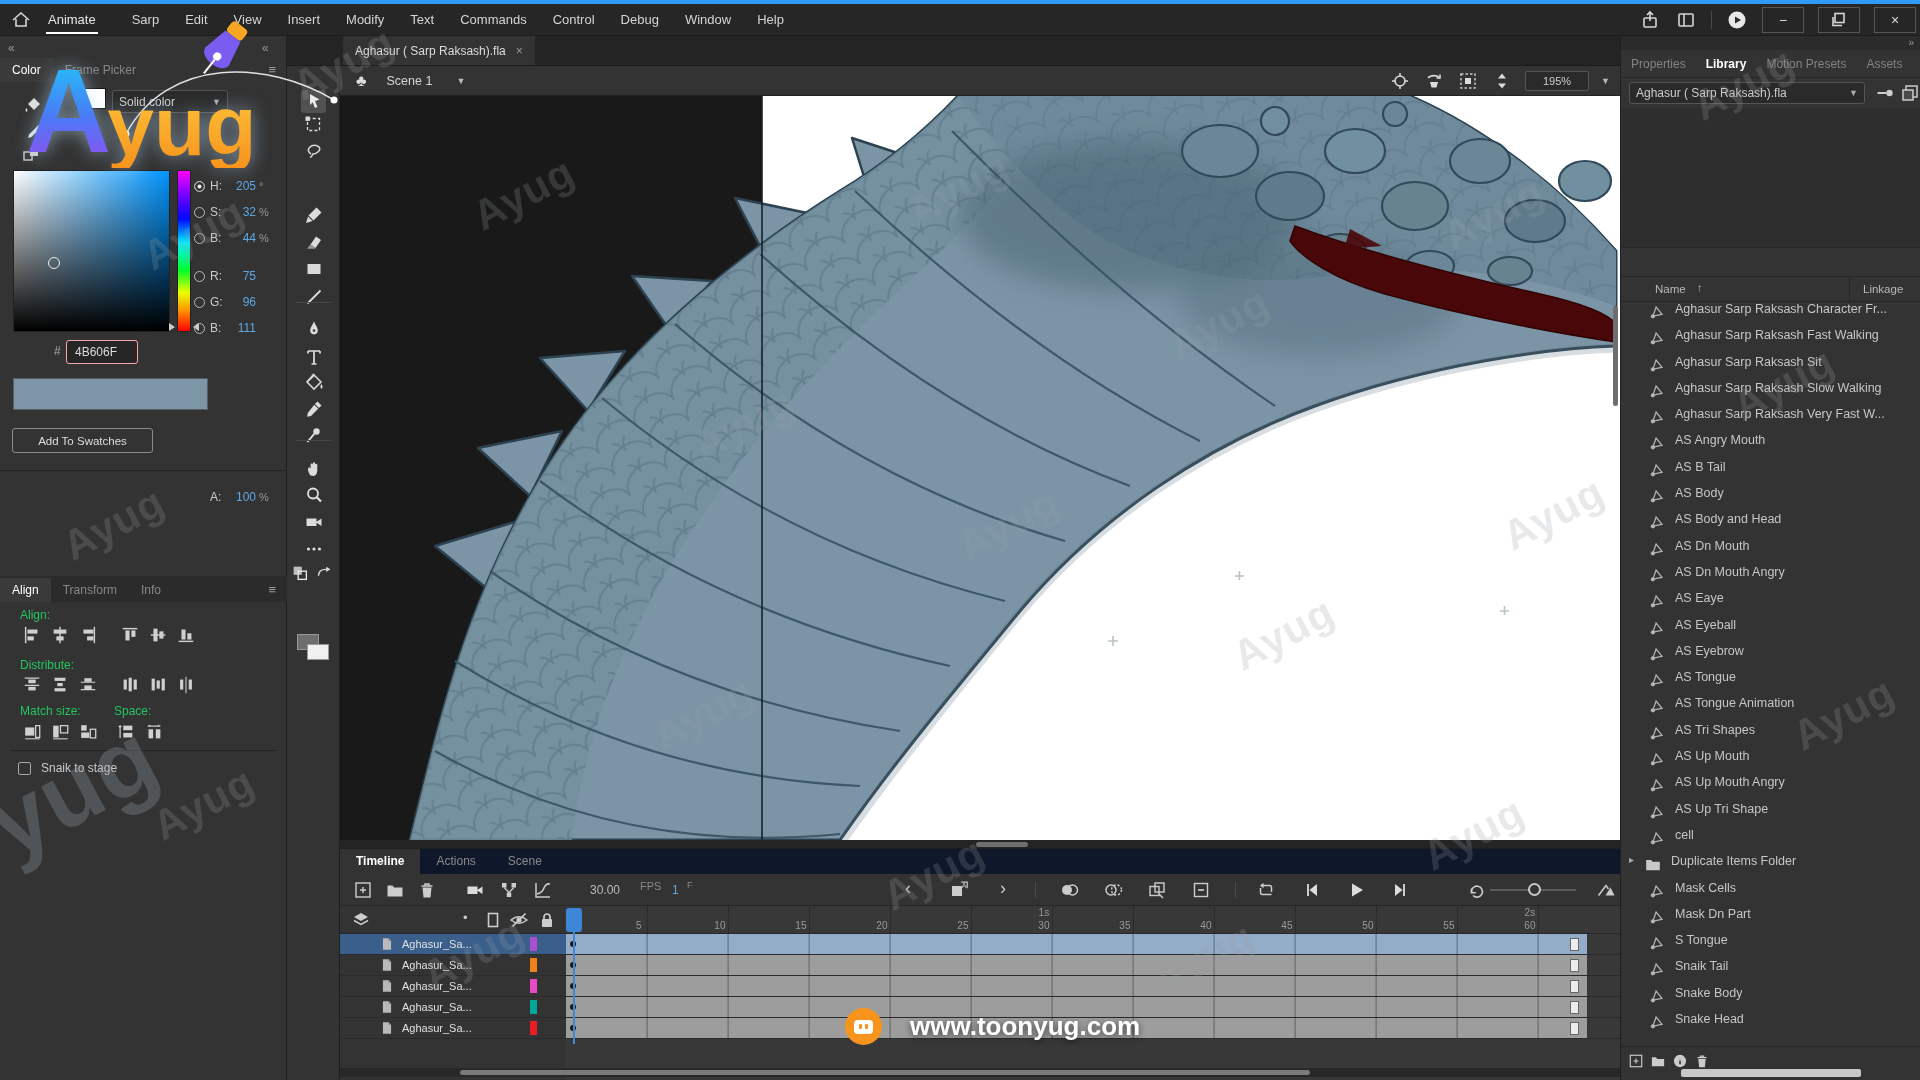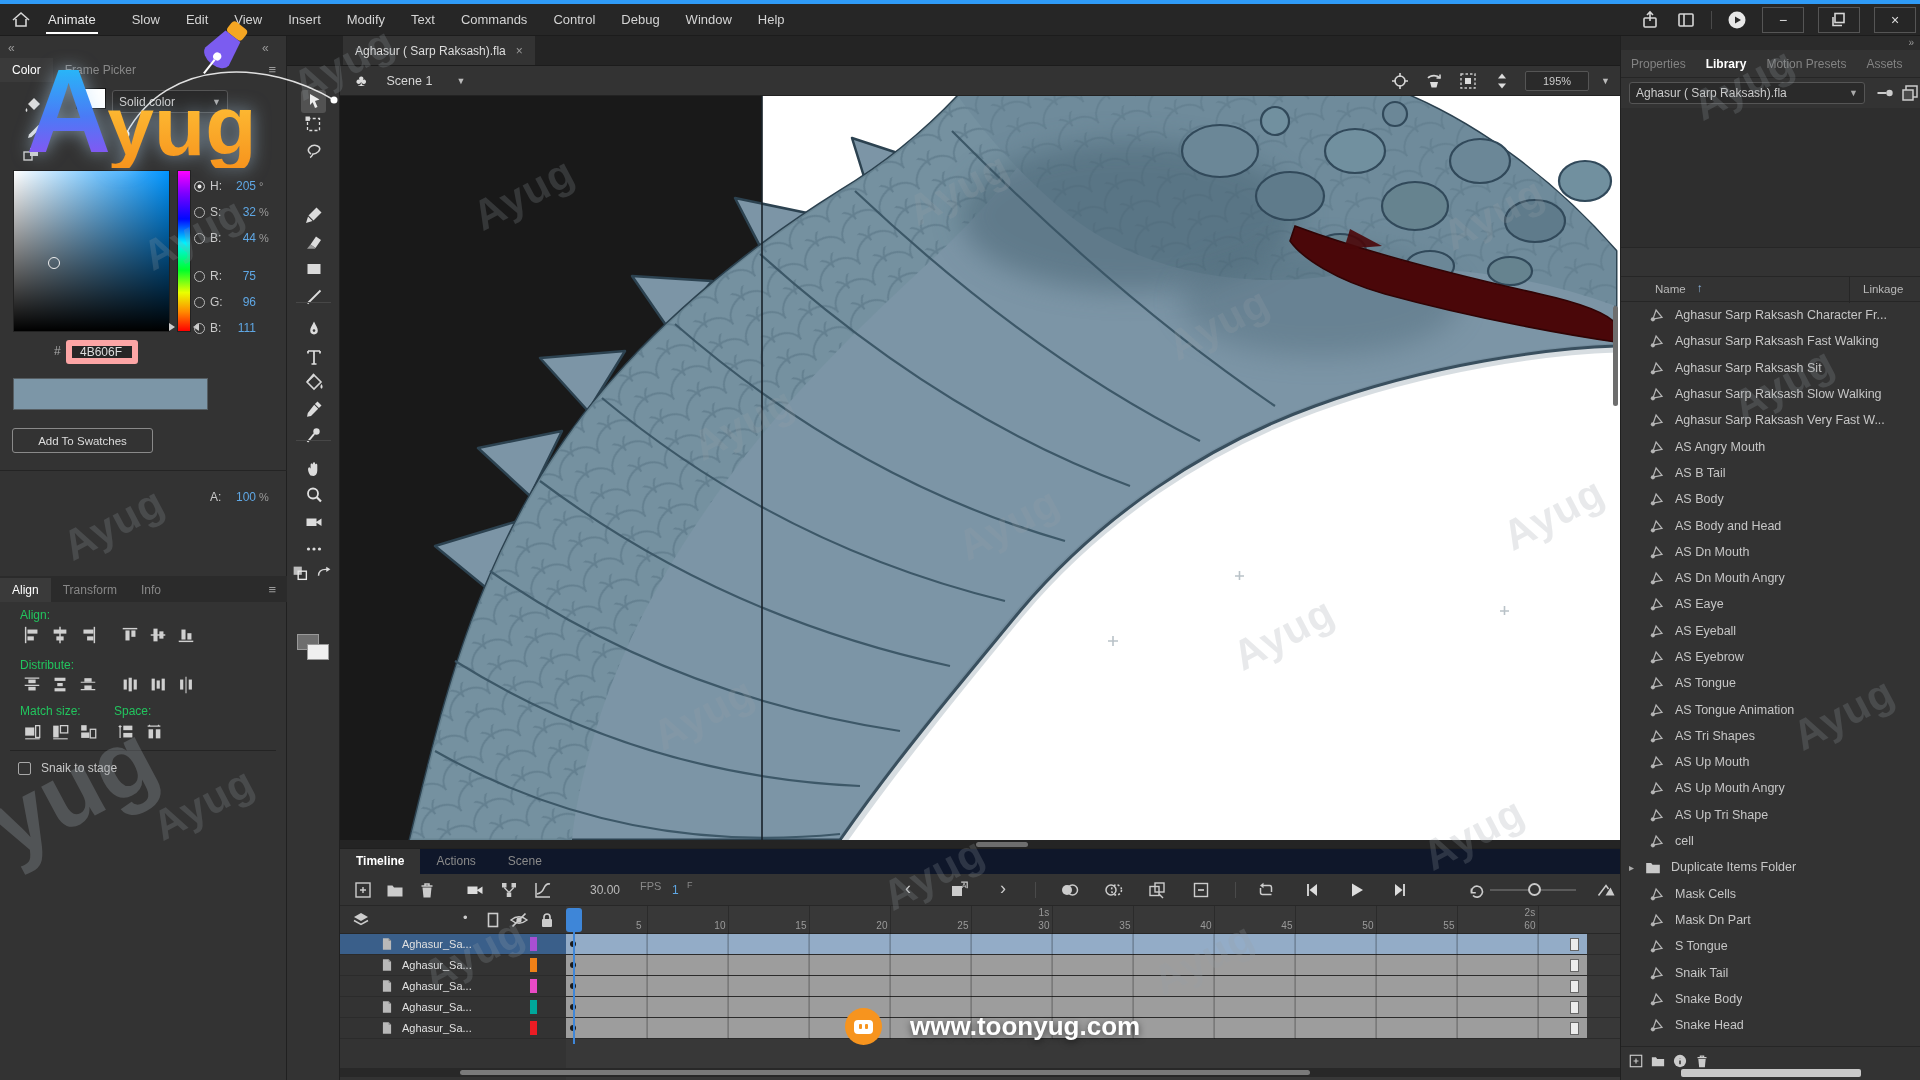--- a/index.html
+++ b/index.html
@@ -32,21 +32,21 @@
 #sb-cursor{left:-7px;top:-7px;width:12px;height:12px;border:1.6px solid #eee;border-radius:50%;position:absolute}
 #hue-strip{left:177px;top:134px;width:14px;height:162px;border:1px solid #222;
 background:linear-gradient(180deg,#ff00ff 0%,#7d00ff 14%,#0008ff 30%,#00f2ff 45%,#00ff2a 62%,#eaff00 76%,#ff8a00 88%,#ff0000 100%)}
 .htri{width:0;height:0;position:absolute}
 .crow{position:absolute;left:194px;width:92px;height:22px;display:flex;align-items:center}
 .radio{width:11px;height:11px;border:1.6px solid #b9b9b9;border-radius:50%;margin-right:5px;flex:0 0 auto}
 .radio.sel{box-shadow:inset 0 0 0 2.5px #333;background:#eee}
 .clab{font-size:12px;color:#c9c9c9;width:18px}
 .cval{font-size:12px;color:#5fa7e4;width:28px;text-align:right}
 .csuf{font-size:11px;color:#9a9a9a;margin-left:3px;width:10px}
-#hexbox{left:66px;top:304px;width:72px;height:24px;background:#262626;border:6px solid #fca5a5;border-radius:3px;color:#ddd;font-size:12px;display:flex;align-items:center;padding-left:8px}
+#hexbox{left:66px;top:304px;width:72px;height:24px;background:#262626;border:1px solid #fca5a5;border-radius:3px;color:#ddd;font-size:12px;display:flex;align-items:center;padding-left:8px}
 #cswatch{left:13px;top:342px;width:195px;height:32px;border:1px solid #565e63}
 #addsw{left:12px;top:392px;width:141px;height:25px;border:1px solid #8a8a8a;border-radius:3px;color:#ddd;font-size:11.5px;display:flex;align-items:center;justify-content:center;background:transparent}
 .sephr{position:absolute;left:0;width:287px;height:1px;background:#242424}
 .alabel{font-size:12px;color:#22c55e;position:absolute}
 .aicon{position:absolute;width:24px;height:20px}
 .aicon svg{width:100%;height:100%}
 #a2stage{left:18px;top:725px;display:flex;align-items:center;gap:10px;position:absolute}
 .cbx{width:13px;height:13px;border:1.4px solid #a8a8a8;border-radius:2px}
 
 #toolstrip{left:287px;top:36px;width:53px;height:1044px;background:#333;border-right:1px solid #202020}
@@ -100,21 +100,21 @@
 #rp-top{height:14px;background:#2b2b2b;text-align:right;padding-right:6px;font-size:10px;color:#999;line-height:14px}
 #rp-tabs{display:flex;align-items:center;height:28px;font-size:12px;gap:0;border-bottom:1px solid #262626}
 .rtab{padding:6px 10px;color:#838383;white-space:nowrap}
 .rtab.on{color:#fff;font-weight:bold}
 #libsel{left:8px;top:46px;width:236px;height:22px;position:absolute}
 #preview{left:0;top:72px;width:300px;height:140px;background:#2e2e2e;border-bottom:1px solid #262626;position:absolute}
 #countrow{left:0;top:212px;width:300px;height:28px;position:absolute;font-size:12px;color:#c9c9c9}
 #searchbox{position:absolute;right:4px;top:2px;width:132px;height:21px;background:#3a3a3a;border:1px solid #5a5a5a;border-radius:11px;display:flex;align-items:center;padding-left:5px}
 #lib-head{left:0;top:240px;width:300px;height:26px;position:absolute;border-top:1px solid #262626;border-bottom:1px solid #262626;font-size:11.5px;color:#b9b9b9}
 #lib-list{left:0;top:266px;width:300px;height:737px;position:absolute;overflow:hidden}
-.lib-row{height:26.3px;display:flex;align-items:center;font-size:12.5px;color:#c6c6c6;padding-left:26px}
+.lib-row{height:26.3px;display:flex;font-size:12.5px;color:#c6c6c6;padding-left:26px}
 .lchev{width:14px;margin-left:-18px;color:#aaa;font-size:10px}
 .lic{width:20px;height:20px;margin-right:8px;flex:0 0 auto}
 .lic svg{width:100%;height:100%}
 .llab{white-space:nowrap;overflow:hidden}
 #lib-bottom{left:0;top:1010px;width:300px;height:34px;position:absolute;border-top:1px solid #262626}
 #lib-scroll{position:absolute;left:60px;top:22px;width:180px;height:8px;background:#c9c9c9;border-radius:2px}
 
 #wm{left:0;top:0;width:1920px;height:1080px;pointer-events:none;z-index:40}
 .wmtile{position:absolute;font-weight:bold;font-size:42px;color:#98a0a6;opacity:.22;transform:rotate(-28deg);letter-spacing:1px}
 #biglogo{left:26px;top:58px;position:absolute;z-index:50;pointer-events:none;filter:drop-shadow(0 0 9px rgba(190,225,255,.55));display:flex;align-items:flex-start}
@@ -131,21 +131,21 @@
 </head>
 <body>
 
 <div id="titlestrip" class="abs"></div>
 <div id="menubar" class="abs">
   <span class="ic home-ic"><svg viewBox="0 0 22 22">
         <path d="M3 11 L11 4 L19 11 M6 10 v7 h10 v-7" stroke="#d6d6d6" fill="none" stroke-width="1.6"></path>
       </svg></span>
   <span class="appmenu">Animate</span>
   <nav id="menus">
-      <span class="menu-item">Slow</span>
+      <span class="menu-item">Sarp</span>
       <span class="menu-item">Edit</span>
       <span class="menu-item">View</span>
       <span class="menu-item">Insert</span>
       <span class="menu-item">Modify</span>
       <span class="menu-item">Text</span>
       <span class="menu-item">Commands</span>
       <span class="menu-item">Control</span>
       <span class="menu-item">Debug</span>
       <span class="menu-item">Window</span>
       <span class="menu-item">Help</span>

